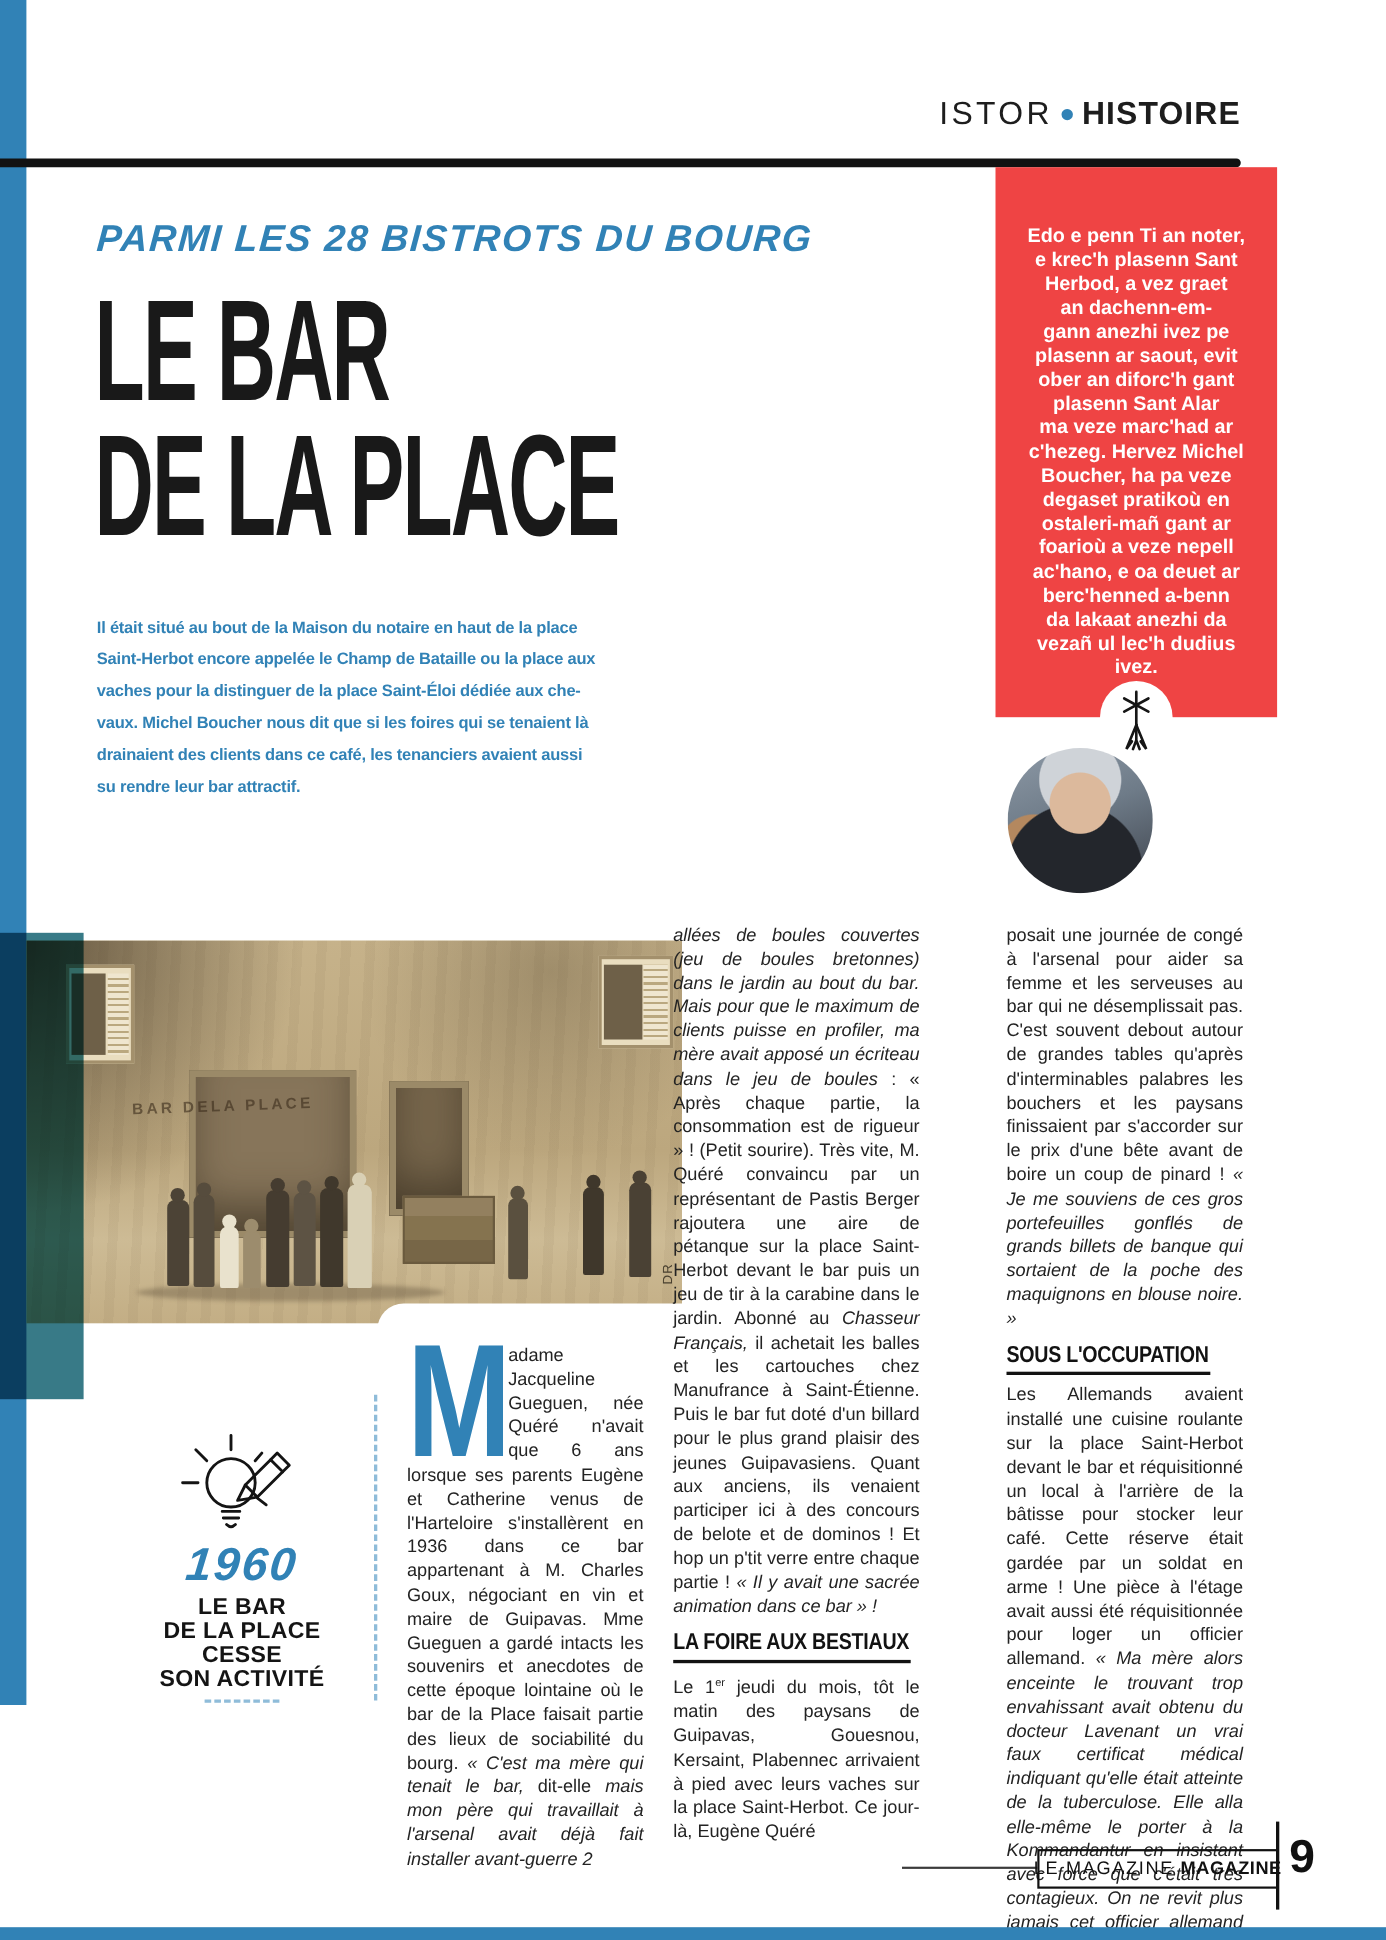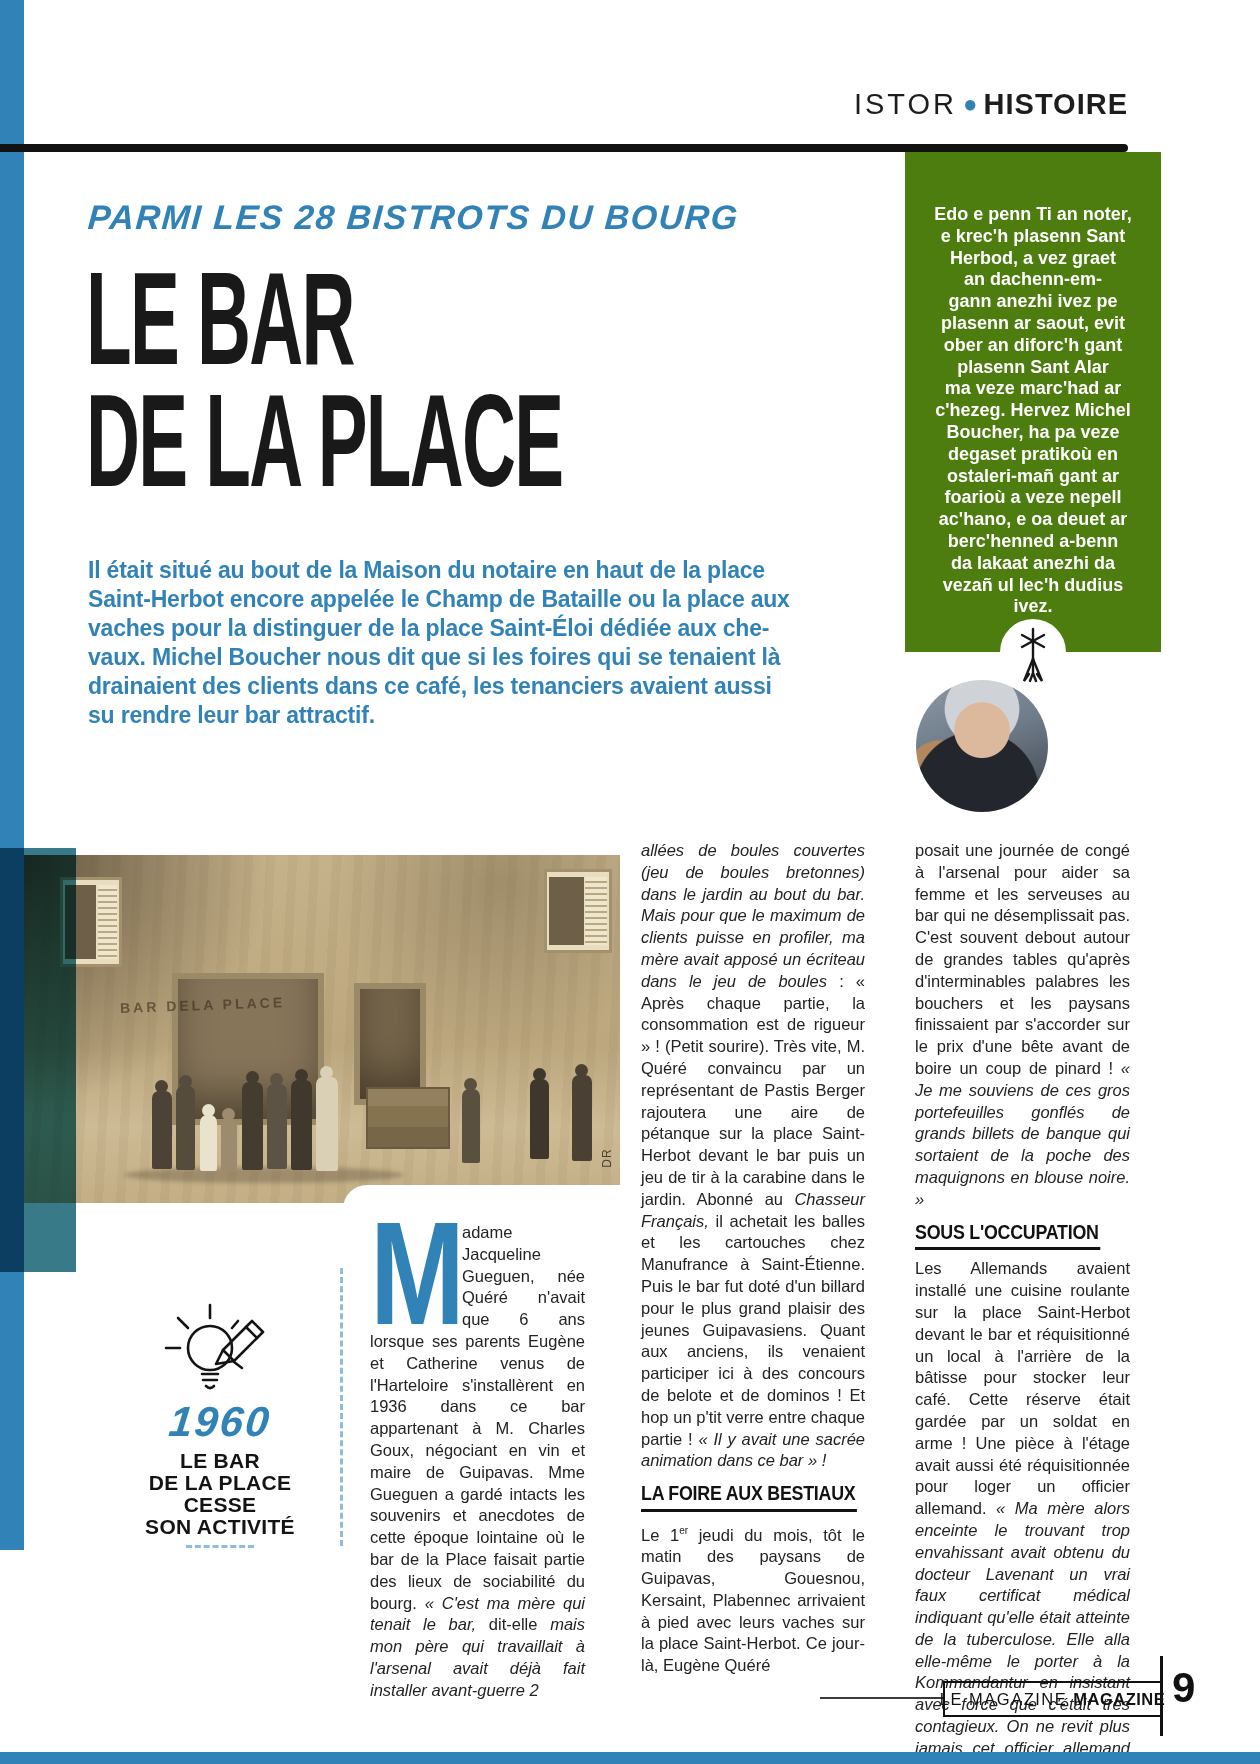--- a/index.html
+++ b/index.html
@@ -10,41 +10,41 @@
   .left-bar{position:absolute;left:0;top:0;width:24px;height:1550px;background:#3182b6;}
   .bottom-strip{position:absolute;left:0;top:1752px;width:1260px;height:12px;background:#3182b6;}
   .top-rule{position:absolute;left:0;top:144px;width:1128px;height:8px;background:#121212;border-radius:0 4px 4px 0;}
 
   .kicker{position:absolute;left:700px;top:88px;width:428px;text-align:right;font-size:29px;color:#1d1d1d;white-space:nowrap;}
   .kicker .light{font-weight:400;letter-spacing:3px;}
   .kicker .dot{color:#3182b6;font-size:24px;vertical-align:2px;padding:0 6px;}
   .kicker .bold{font-weight:700;letter-spacing:1px;}
 
   
-  .breton-box{position:absolute;left:905px;top:152px;width:256px;height:500px;background:#4d7c0f;color:#fff;}
+  .breton-box{position:absolute;left:905px;top:152px;width:256px;height:500px;background:#ef4444;color:#fff;}
   .breton-text{margin:52px 14px 0;text-align:center;font-weight:700;font-size:18px;line-height:21.8px;white-space:pre-line;}
   .breton-notch{position:absolute;left:95px;top:467px;width:66px;height:66px;border-radius:50%;background:#fff;}
   .ermine{position:absolute;left:1013px;top:625px;width:40px;height:78px;}
 
   
   .thanks-photo{position:absolute;left:916px;top:680px;width:132px;height:132px;border-radius:50%;
      background:
        radial-gradient(circle at 50% 38%, #dcb99c 0 26%, transparent 27%),
        radial-gradient(circle at 50% 22%, #cfd3d8 0 30%, transparent 31%),
        radial-gradient(circle at 46% 86%, #23262c 0 46%, transparent 47%),
        radial-gradient(circle at 18% 70%, #b4885f 0 22%, transparent 23%),
        linear-gradient(160deg,#8d99a6 0%,#6e7b88 45%,#3c414a 100%);}
   .thanks-text{position:absolute;left:1040px;top:692px;width:196px;text-align:right;font-size:13.5px;line-height:18px;color:#3a3a3a;white-space:pre-line;}
 
   
   .hand-title{position:absolute;left:88px;top:198px;font-weight:700;font-style:italic;font-size:34px;letter-spacing:1.5px;color:#3182b6;transform:skewX(-4deg);white-space:nowrap;}
   .main-title{position:absolute;left:86px;top:258px;color:#191919;}
   .main-title .line{font-weight:700;font-size:131px;line-height:122px;letter-spacing:-3px;transform:scaleX(0.57);transform-origin:left top;white-space:nowrap;}
 
-  .intro{position:absolute;left:88px;top:556px;width:760px;color:#3182b6;font-weight:700;font-size:23px;line-height:29px;letter-spacing:-0.2px;white-space:pre-line;}
+  .intro{position:absolute;left:88px;top:556px;width:760px;color:#3182b6;font-weight:700;font-size:15px;line-height:29px;letter-spacing:-0.2px;white-space:pre-line;}
 
   
   .photo{position:absolute;left:24px;top:855px;width:596px;height:348px;overflow:hidden;
      background:linear-gradient(180deg,#c6b28a 0%,#bca77e 55%,#cdbb95 78%,#c3ae85 100%);}
   .photo .tex{position:absolute;inset:0;background:
      radial-gradient(circle at 0% 0%, rgba(64,52,36,.75), rgba(64,52,36,0) 36%),
      radial-gradient(circle at 80% 8%, rgba(90,76,52,.35), rgba(90,76,52,0) 30%),
      repeating-linear-gradient(93deg, rgba(120,100,70,.08) 0 9px, rgba(0,0,0,0) 9px 22px);}
   .win{position:absolute;background:#e9ddbf;border:3px solid #a3906c;}
   .win .pane{position:absolute;left:4%;top:6%;width:55%;height:88%;background:#6e6048;}
@@ -72,21 +72,21 @@
   .cesse{position:absolute;left:110px;top:1450px;width:220px;text-align:center;font-weight:700;font-size:21px;line-height:22px;color:#141414;white-space:pre-line;letter-spacing:.3px;}
   .dashed-h{position:absolute;left:186px;top:1545px;width:68px;border-top:3px dashed #8fbcd9;}
 
   
   .col{position:absolute;font-size:16.5px;line-height:21.8px;color:#232323;text-align:justify;}
   .col p{margin:0 0 0;}
   .col .it{font-style:italic;}
   .col sup{font-size:10px;}
   .h2wrap{display:inline-block;font-weight:700;font-size:21px;letter-spacing:-0.3px;color:#121212;border-bottom:3px solid #121212;padding:8px 2px 5px 0;margin:2px 0 8px;transform:scaleX(0.85);transform-origin:left;white-space:nowrap;}
   .col1{left:370px;top:1222px;width:215px;}
-  .col2{left:641px;top:840px;width:224px;}
+  .col2{left:612px;top:840px;width:224px;}
   .col3{left:915px;top:840px;width:215px;}
   .dropcap{float:left;width:92px;height:106px;font-size:146px;line-height:104px;font-weight:700;color:#3182b6;transform:scaleX(0.78);transform-origin:left top;}
 
   
   .footer-rule{position:absolute;left:820px;top:1697px;width:123px;height:2px;background:#3b3b3b;}
   .footer-box{position:absolute;left:943px;top:1681px;width:215px;height:32px;border:2px solid #111;display:flex;align-items:center;justify-content:center;font-size:16.5px;color:#111;white-space:nowrap;}
   .footer-box .light{font-weight:400;letter-spacing:1.5px;}
   .footer-box .bold{font-weight:700;letter-spacing:.5px;margin-left:6px;}
   .footer-vline{position:absolute;left:1160px;top:1656px;width:3px;height:80px;background:#111;}
   .page-num{position:absolute;left:1172px;top:1664px;font-weight:700;font-size:42px;color:#111;}

